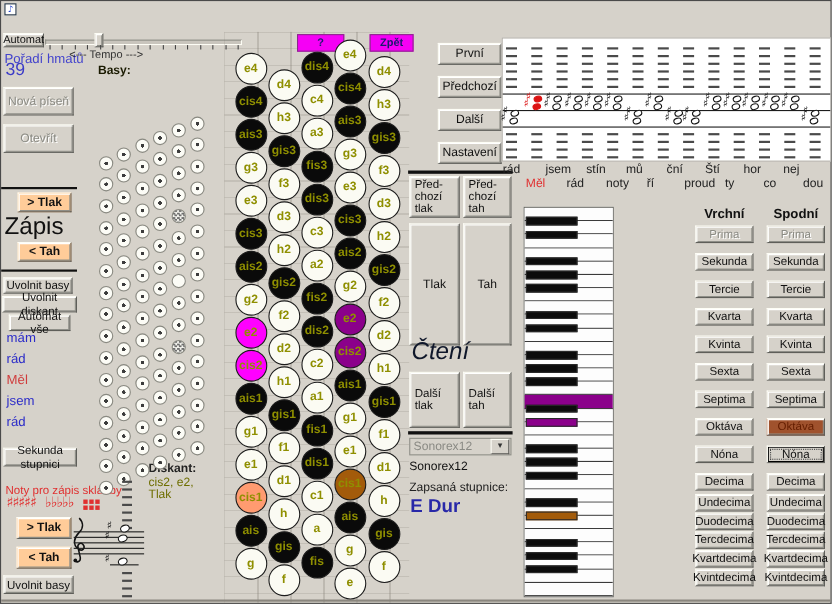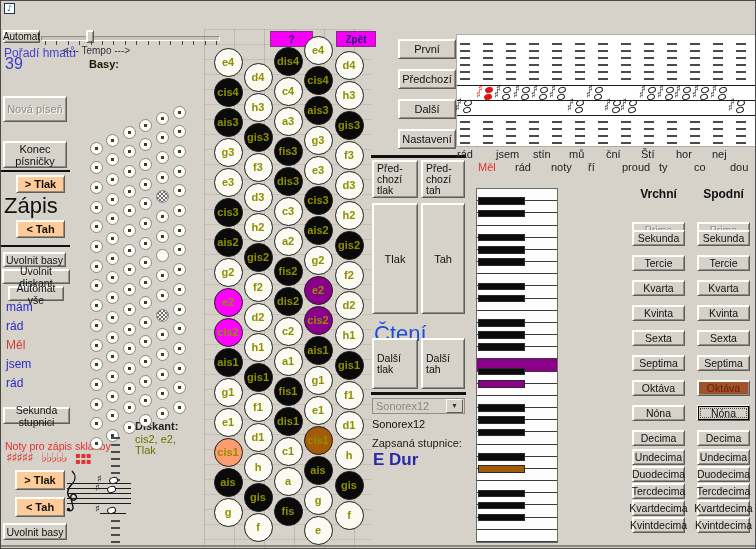--- a/index.html
+++ b/index.html
@@ -11,21 +11,21 @@
   .appicon{left:3px;top:2px;width:11px;height:11px;background:#fff;border:1px solid #234;box-sizing:border-box;
            font-size:8px;line-height:9px;color:#1a3ac8;text-align:center;font-family:"DejaVu Sans",sans-serif;}
   .menubar{left:0;top:15px;width:756px;height:14px;background:#D6D2CA;border-bottom:1px solid #b8b4ac;box-sizing:border-box;}
   .menu-item{display:inline-block;padding:1px 7px 0 7px;font-size:11px;color:#111;}
   .btn{background:#D6D2CA;border:1px solid;border-color:#FDFDF5 #5F5F5A #5F5F5A #FDFDF5;
        box-shadow:inset 1px 1px 0 #FFFFFF, inset -1px -1px 0 #8F8F88;
        font-size:11px;color:#111;box-sizing:border-box;cursor:default;}
   .c{display:flex;align-items:center;justify-content:center;text-align:center;}
   .mc{display:flex;align-items:center;justify-content:center;text-align:center;white-space:pre-line;line-height:12px;}
   .ml{display:flex;align-items:center;justify-content:flex-start;text-align:left;padding-left:4px;white-space:pre-line;line-height:11px;font-size:10.5px;}
-  .disabled{color:#8B8B84;text-shadow:1px 1px 0 #fff;margin-top:17px;}
+  .disabled{color:#8B8B84;text-shadow:1px 1px 0 #fff;}
   .orange{background:#FFCC99;font-weight:bold;}
   .magenta{background:#F500F5;border:1px solid #8a2a8a;color:#1a1a6e;font-size:10px;font-weight:bold;}
   .sunken{border:1px solid;border-color:#8F8F88 #FDFDF5 #FDFDF5 #8F8F88;background:#c9c5bd;}
   .tick{background:#444;}
   .bluetext{color:#3C3CC8;}
   .redtext{color:#D03C3C;}
   .qword{font-size:12px;font-weight:normal;white-space:nowrap;}
   .bassbtn{border-radius:50%;border:1px solid #8a8a82;background:radial-gradient(circle,#3c3c3c 0 1.6px,#FCFCF6 1.7px);box-sizing:border-box;}
   .checker{background:repeating-conic-gradient(#6f6f6f 0% 25%,#f2f2ec 0% 50%) 0 0/4px 4px;}
   .blank{background:#FCFCF6;}
@@ -69,22 +69,21 @@
 
   <div class="abs btn c" style="left:2px;top:29px;width:37px;height:13px;font-size:10px;">Automat</div>
   <div class="abs sunken" style="left:40px;top:35px;width:177px;height:3px;"></div>
   <div class="abs btn" style="left:85px;top:29px;width:8px;height:13px;"></div>
   <div class="abs bluetext" style="left:3px;top:45px;font-size:12px;color:#4444CC;">Pořadí hmatů</div>
   <div class="abs" style="left:62px;top:44px;font-size:10px;color:#333;">&lt;--- Tempo ---&gt;</div>
   <div class="abs bluetext" style="left:4px;top:54px;font-size:16px;">39</div>
   <div class="abs" style="left:88px;top:57px;font-size:11px;font-weight:bold;color:#1a1a00;">Basy:</div>
 
   <div class="abs btn c disabled" style="left:2px;top:78px;width:64px;height:26px;">Nová píseň</div>
-  <div class="abs btn mc" style="left:2px;top:140px;width:64px;height:27px;">Konec
-písničky</div>
+  <div class="abs btn c disabled" style="left:2px;top:112px;width:64px;height:26px;">Otevřít</div>
   <div class="abs divline" style="left:0;top:169px;width:69px;height:2px;"></div>
   <div class="abs btn c orange" style="left:15px;top:174px;width:49px;height:18px;">&gt; Tlak</div>
   <div class="abs" style="left:3px;top:192px;font-size:22px;color:#111;">Zápis</div>
   <div class="abs btn c orange" style="left:15px;top:219px;width:49px;height:18px;">&lt; Tah</div>
   <div class="abs divline" style="left:0;top:244px;width:69px;height:2px;"></div>
   <div class="abs btn c" style="left:2px;top:251px;width:63px;height:15px;font-size:10.5px;">Uvolnit basy</div>
   <div class="abs btn c" style="left:1px;top:268px;width:68px;height:15px;font-size:10.5px;">Uvolnit diskant</div>
   <div class="abs btn c" style="left:7px;top:285px;width:56px;height:15px;font-size:10.5px;">Automat vše</div>
   <div class="abs btn c" style="left:2px;top:406px;width:67px;height:17px;font-size:10.5px;">Sekunda stupnici</div>
 
@@ -120,21 +119,21 @@
   <div class="abs btn c" style="left:397px;top:128px;width:58px;height:20px;">Nastavení</div>
   <div class="abs divline" style="left:370px;top:154px;width:95px;height:3px;"></div>
   <div class="abs btn ml" style="left:371px;top:159px;width:46px;height:38px;">Před-
 chozí
 tlak</div>
   <div class="abs btn ml" style="left:420px;top:159px;width:44px;height:38px;">Před-
 chozí
 tah</div>
   <div class="abs btn c" style="left:371px;top:202px;width:46px;height:111px;">Tlak</div>
   <div class="abs btn c" style="left:420px;top:202px;width:44px;height:111px;">Tah</div>
-  <div class="abs" style="left:373px;top:320px;font-size:22px;color:#1d4ed8;">Čtení</div>
+  <div class="abs" style="left:373px;top:305px;font-size:22px;color:#0f172a;font-style:italic;">Čtení</div>
   <div class="abs btn ml" style="left:371px;top:337px;width:46px;height:51px;">Další
 tlak</div>
   <div class="abs btn ml" style="left:420px;top:337px;width:44px;height:51px;">Další
 tah</div>
   <div class="abs divline" style="left:370px;top:391px;width:95px;height:3px;"></div>
 
   <div class="abs combo" style="left:371px;top:397px;width:93px;height:16px;">
     <span class="val">Sonorex12</span>
     <span class="arrow">▼</span>
   </div>

